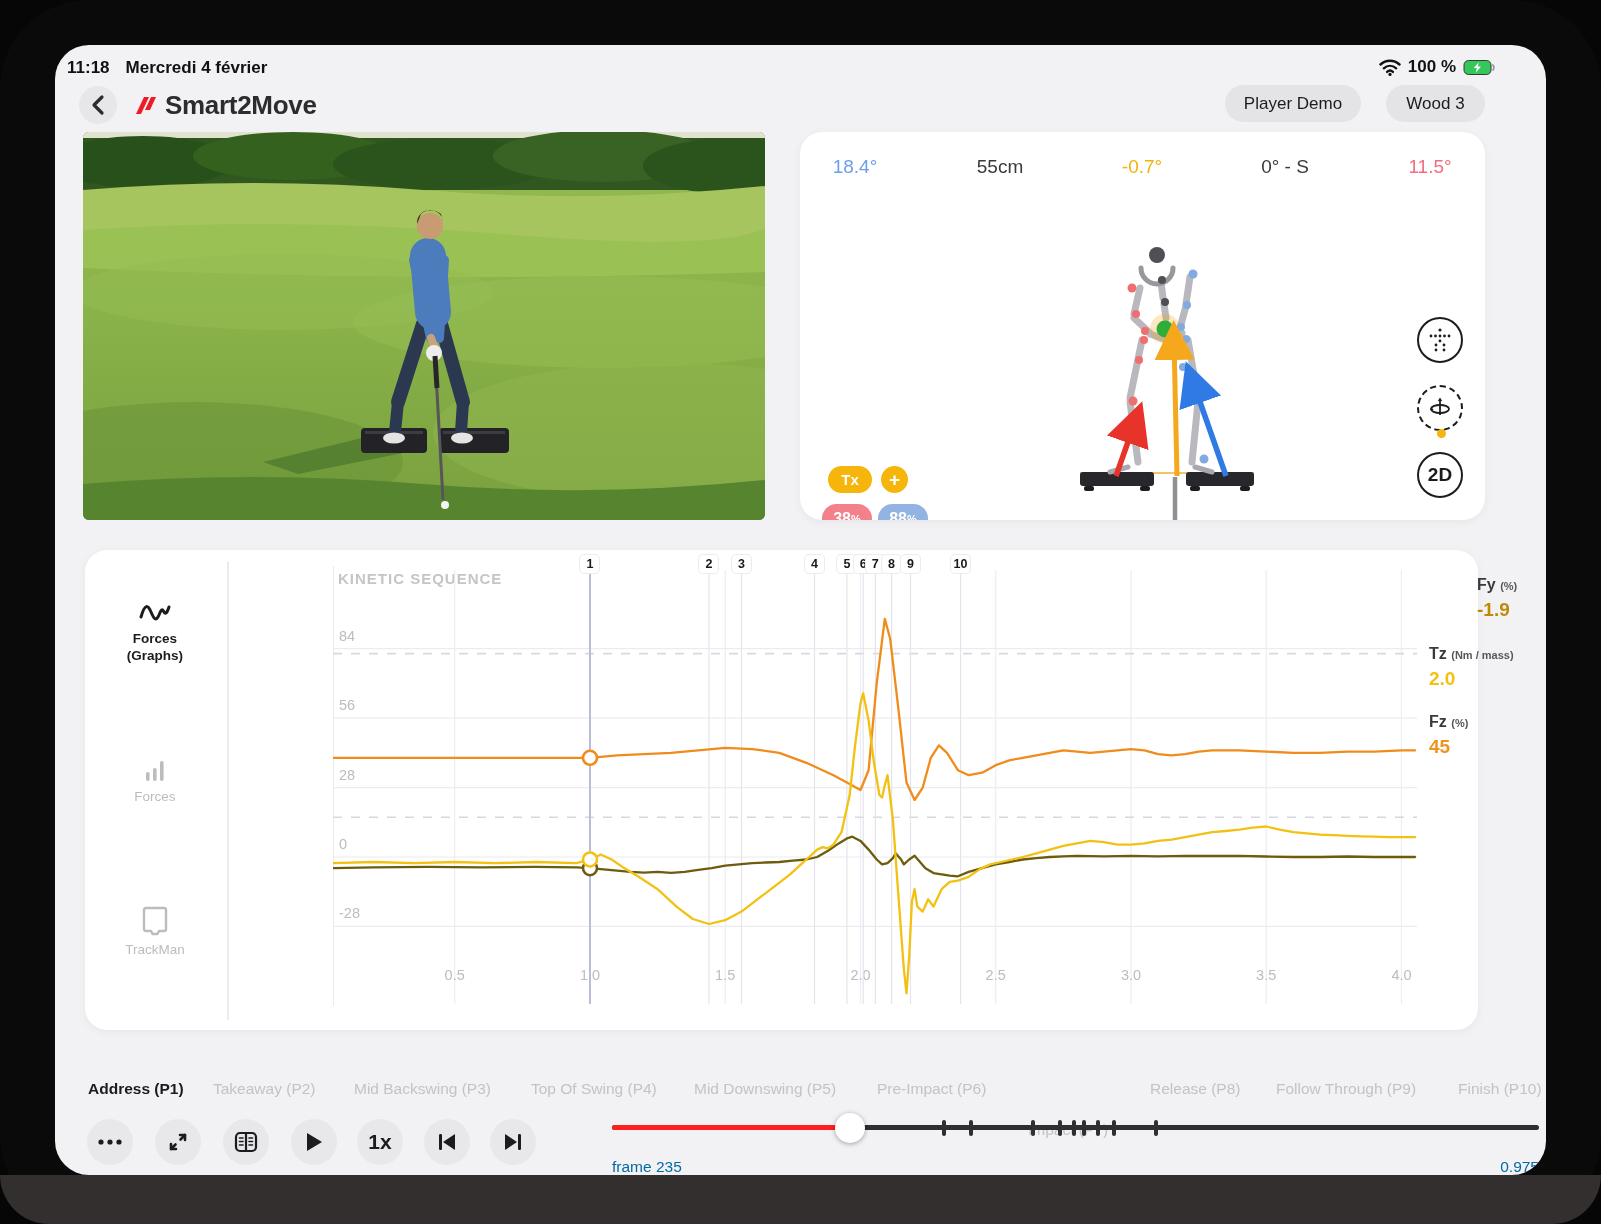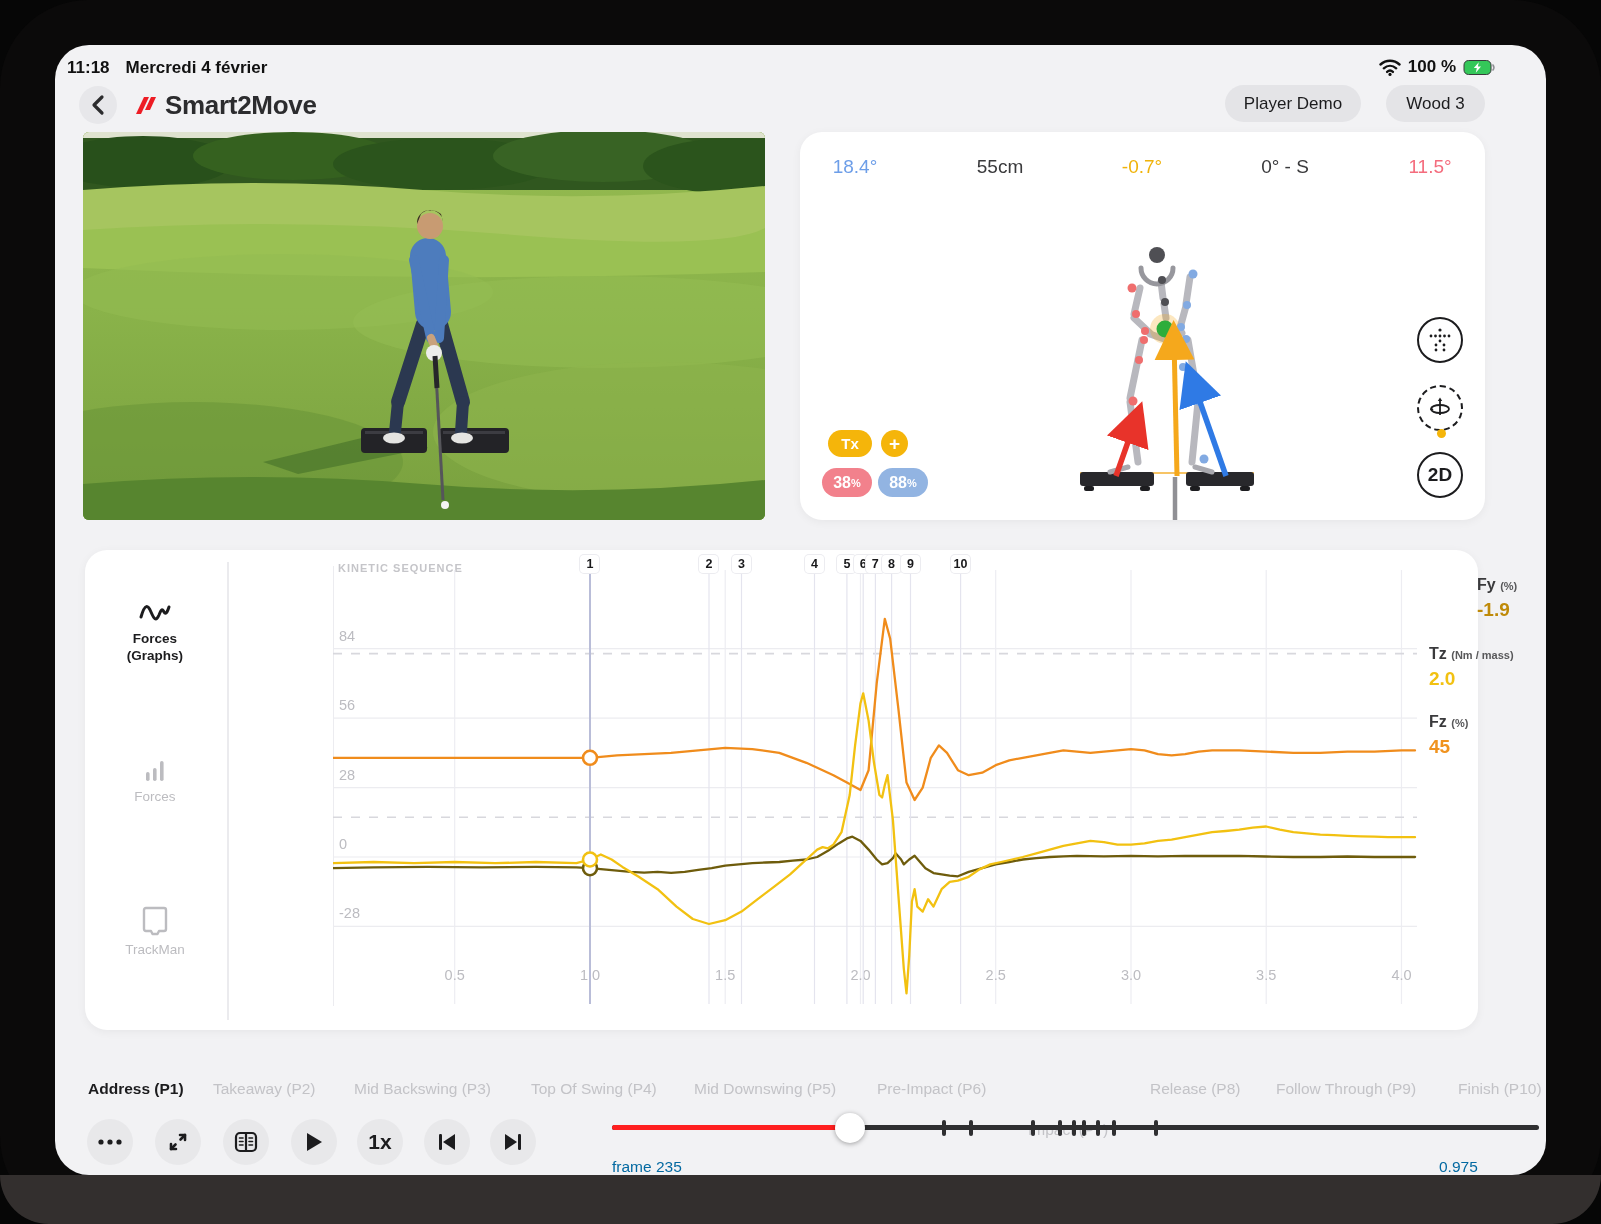--- a/index.html
+++ b/index.html
@@ -16,30 +16,30 @@
   
   .back-btn{position:absolute;left:24px;top:41px;width:38px;height:38px;border-radius:50%;background:#e7e7ea;display:flex;align-items:center;justify-content:center;}
   .logo{position:absolute;left:78px;top:45px;display:flex;align-items:center;gap:6px;}
   .logo-text{font-size:26px;font-weight:600;color:#2c2c2e;letter-spacing:-0.3px;}
   .pill{position:absolute;height:37px;border-radius:19px;background:#e4e4e7;color:#1c1c1e;font-size:17px;display:flex;align-items:center;justify-content:center;}
   
   .video-card{position:absolute;left:28px;top:87px;width:682px;height:388px;border-radius:6px;overflow:hidden;background:#7ca23f;}
   .pose-card{position:absolute;left:745px;top:87px;width:685px;height:388px;border-radius:22px;background:#fff;box-shadow:0 2px 10px rgba(0,0,0,.05);overflow:hidden;}
   .chart-card{position:absolute;left:30px;top:505px;width:1393px;height:480px;border-radius:22px;background:#fff;box-shadow:0 2px 10px rgba(0,0,0,.05);}
   .metric{position:absolute;top:24px;transform:translateX(-50%);font-size:19px;font-weight:500;}
-  .badge{position:absolute;display:flex;align-items:center;justify-content:center;color:#fff;font-weight:700;border-radius:15px;}
+  .badge{position:absolute;display:flex;align-items:center;justify-content:center;color:#fff;font-weight:700;border-radius:15px;margin-top:36px;}
   .pose-icon{position:absolute;left:617px;width:46px;height:46px;border-radius:50%;display:flex;align-items:center;justify-content:center;}
   
   .divider-v{position:absolute;left:142px;top:12px;width:1.5px;height:458px;background:#ebebee;}
   .side-item{position:absolute;left:0;width:140px;text-align:center;}
   .side-item .lbl{font-size:13.5px;line-height:17px;}
   .tabs-col{position:absolute;left:166px;top:25px;width:67px;height:440px;background:#fff;border:1.5px solid #ededf0;border-radius:14px;}
   .gtab{position:absolute;left:0;width:100%;text-align:center;font-family:"DejaVu Serif","Liberation Serif",serif;}
   .gtab .sub{font-size:0.62em;vertical-align:-0.25em;}
-  .chart-title{position:absolute;left:253px;top:12px;font-size:11px;font-weight:700;letter-spacing:1px;color:#c5c5c9;}
+  .chart-title{position:absolute;left:253px;top:20px;font-size:15px;font-weight:700;letter-spacing:1px;color:#c5c5c9;}
   .readout{position:absolute;left:1344px;width:130px;}
   .readout .rl{font-size:16px;font-weight:700;color:#3a3a3c;}
   .readout .ru{font-size:11px;font-weight:700;color:#58585a;}
   .readout .rv{font-size:19px;font-weight:600;margin-top:5px;}
   .event-chip{position:absolute;top:555px;width:19px;height:18px;background:#fff;box-shadow:0 0 0 1px #ececf0;border-radius:4px;font-size:12.5px;font-weight:700;color:#19191b;text-align:center;line-height:18px;}
   
   .phase{position:absolute;top:1035px;font-size:15.5px;white-space:nowrap;}
   
   .ctl-btn{position:absolute;top:1074px;width:46px;height:46px;border-radius:50%;background:#e8e8ea;display:flex;align-items:center;justify-content:center;color:#1c1c1e;}
   .track{position:absolute;left:557px;top:1080px;width:927px;height:5px;border-radius:3px;background:#2f2f31;}
@@ -434,16 +434,16 @@
         <div class="tick" style="left: 976px;"></div>
         <div class="tick" style="left: 1003px;"></div>
         <div class="tick" style="left: 1017px;"></div>
         <div class="tick" style="left: 1027px;"></div>
         <div class="tick" style="left: 1041px;"></div>
         <div class="tick" style="left: 1057px;"></div>
         <div class="tick" style="left: 1099px;"></div>
       </div>
     <div class="thumb"></div>
     <div class="frame-lbl" style="left:557px;">frame 235</div>
-    <div class="frame-lbl" style="left:1384px;width:100px;">0.975</div>
+    <div class="frame-lbl" style="left:1384px;width:100px;text-align:right;">0.975</div>
 
   </div>
 </div>
 
 </body></html>

